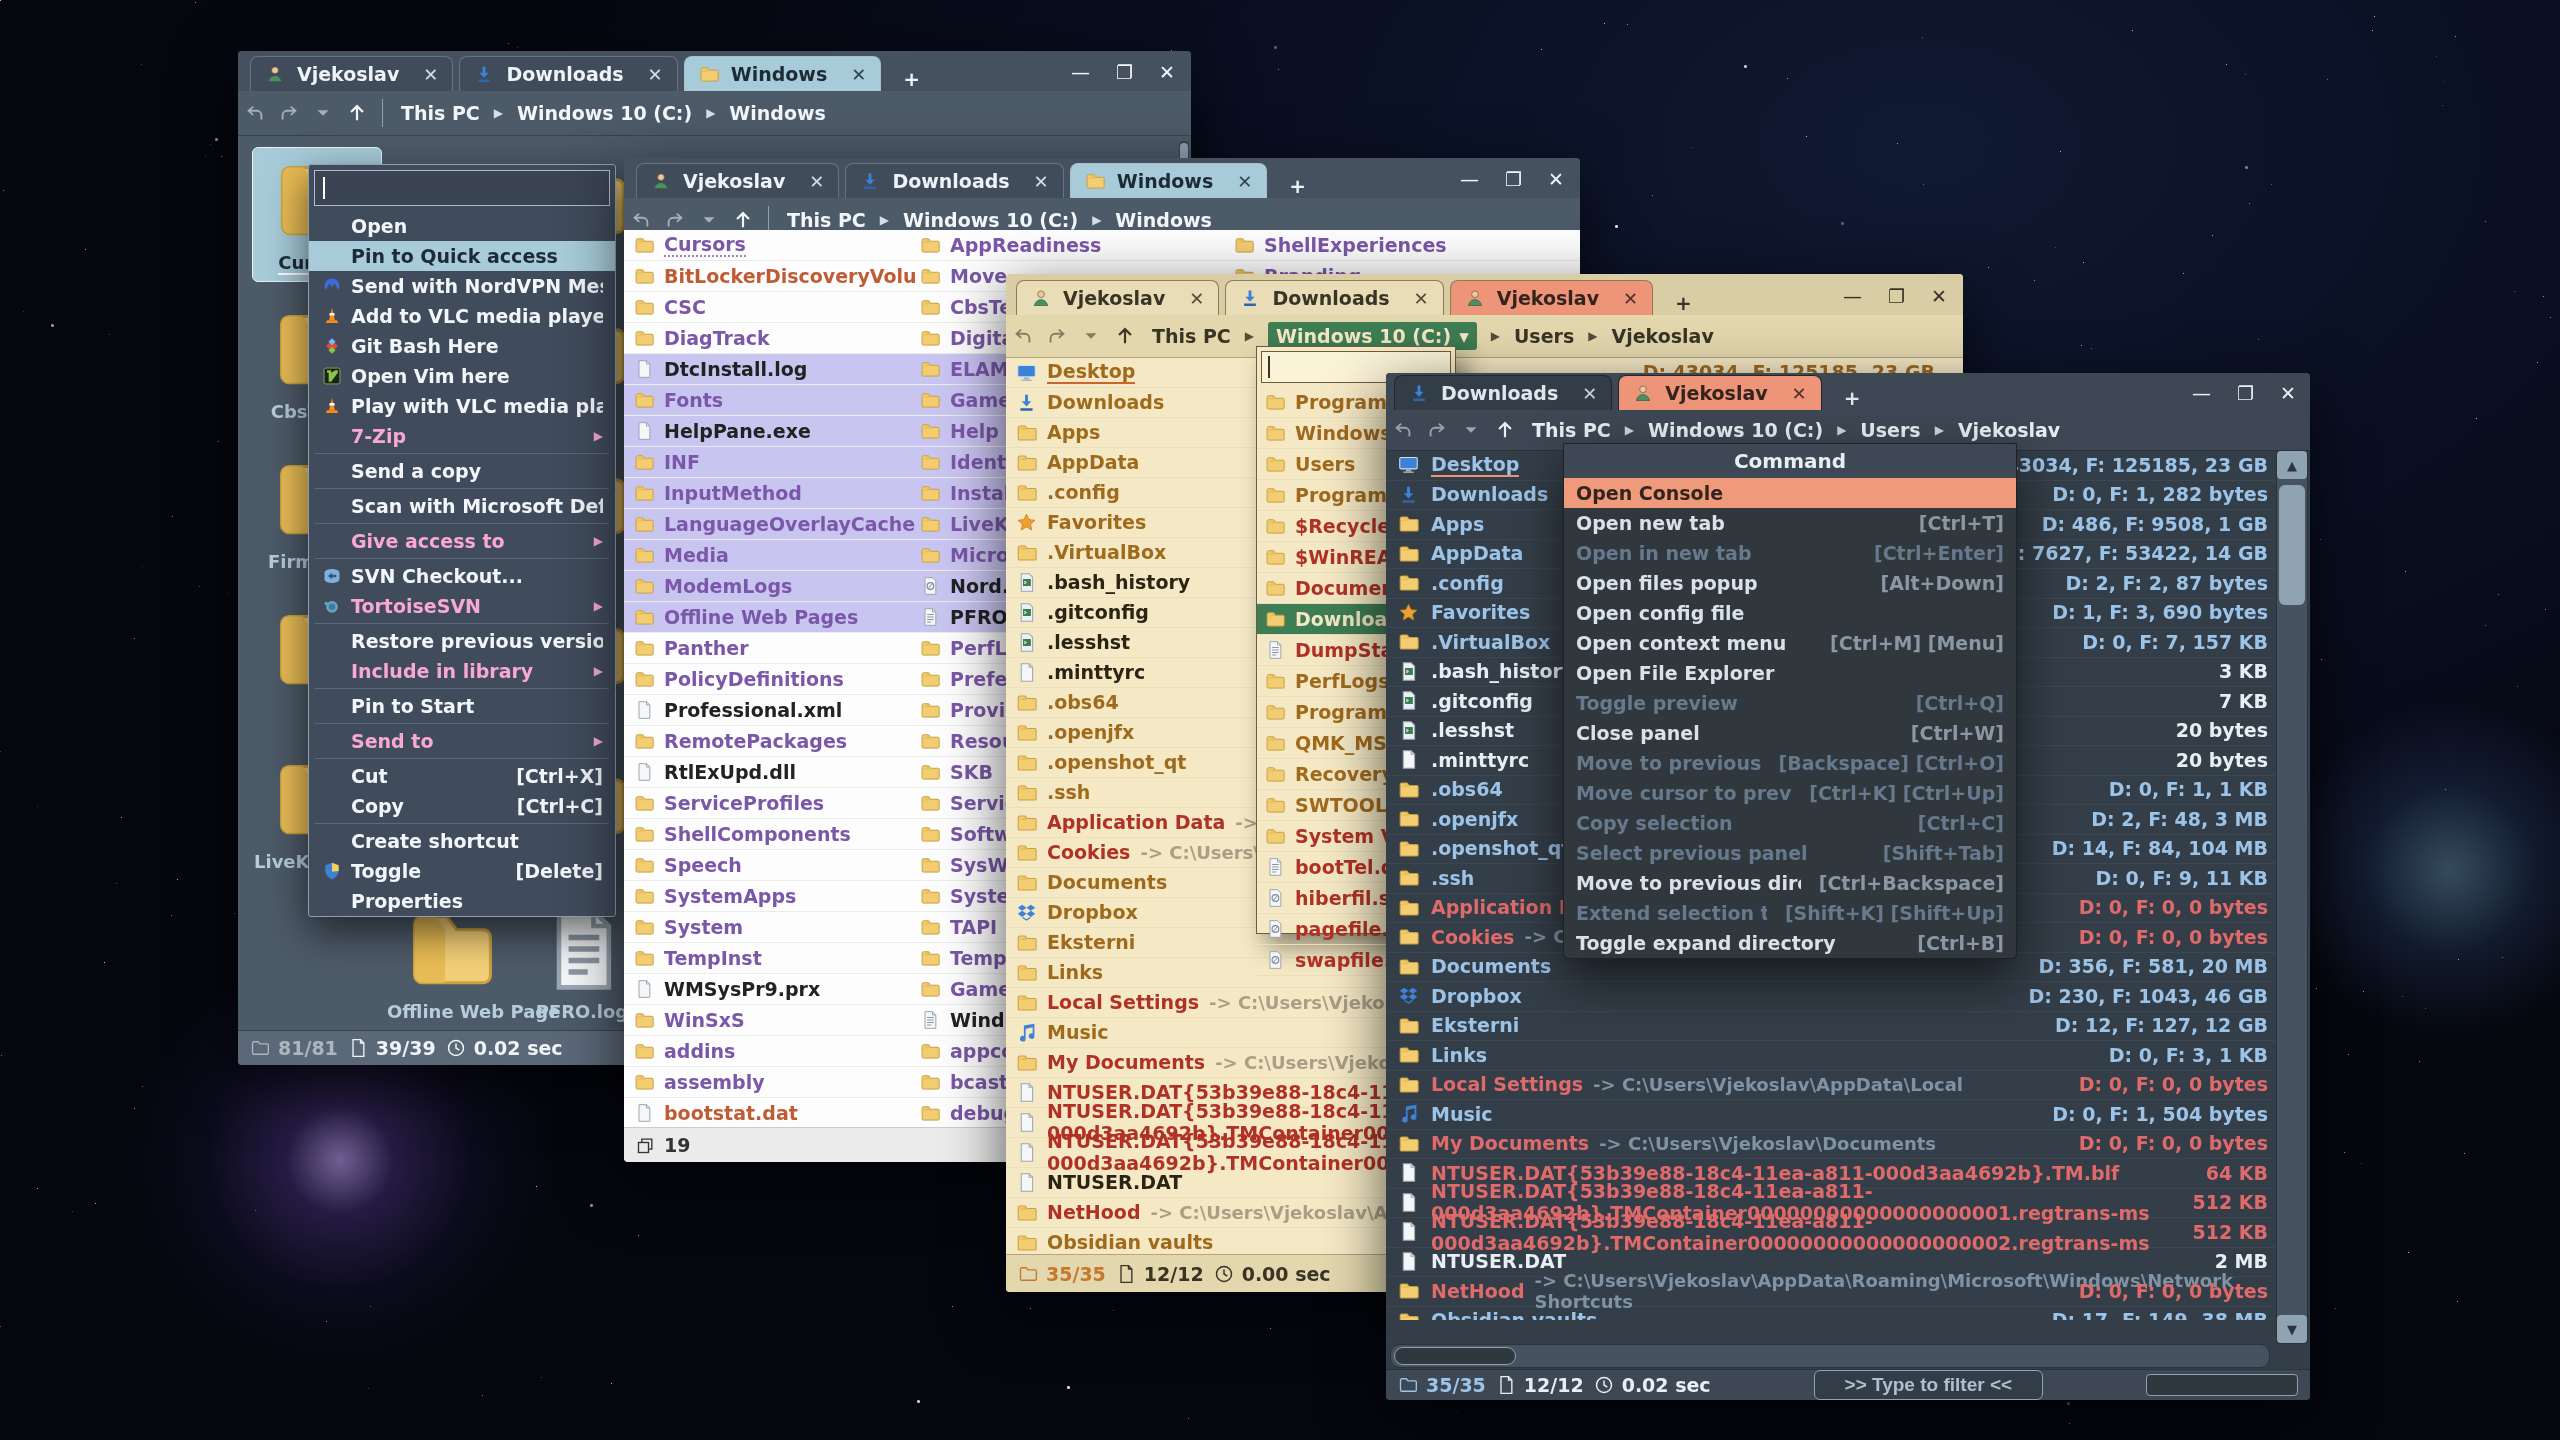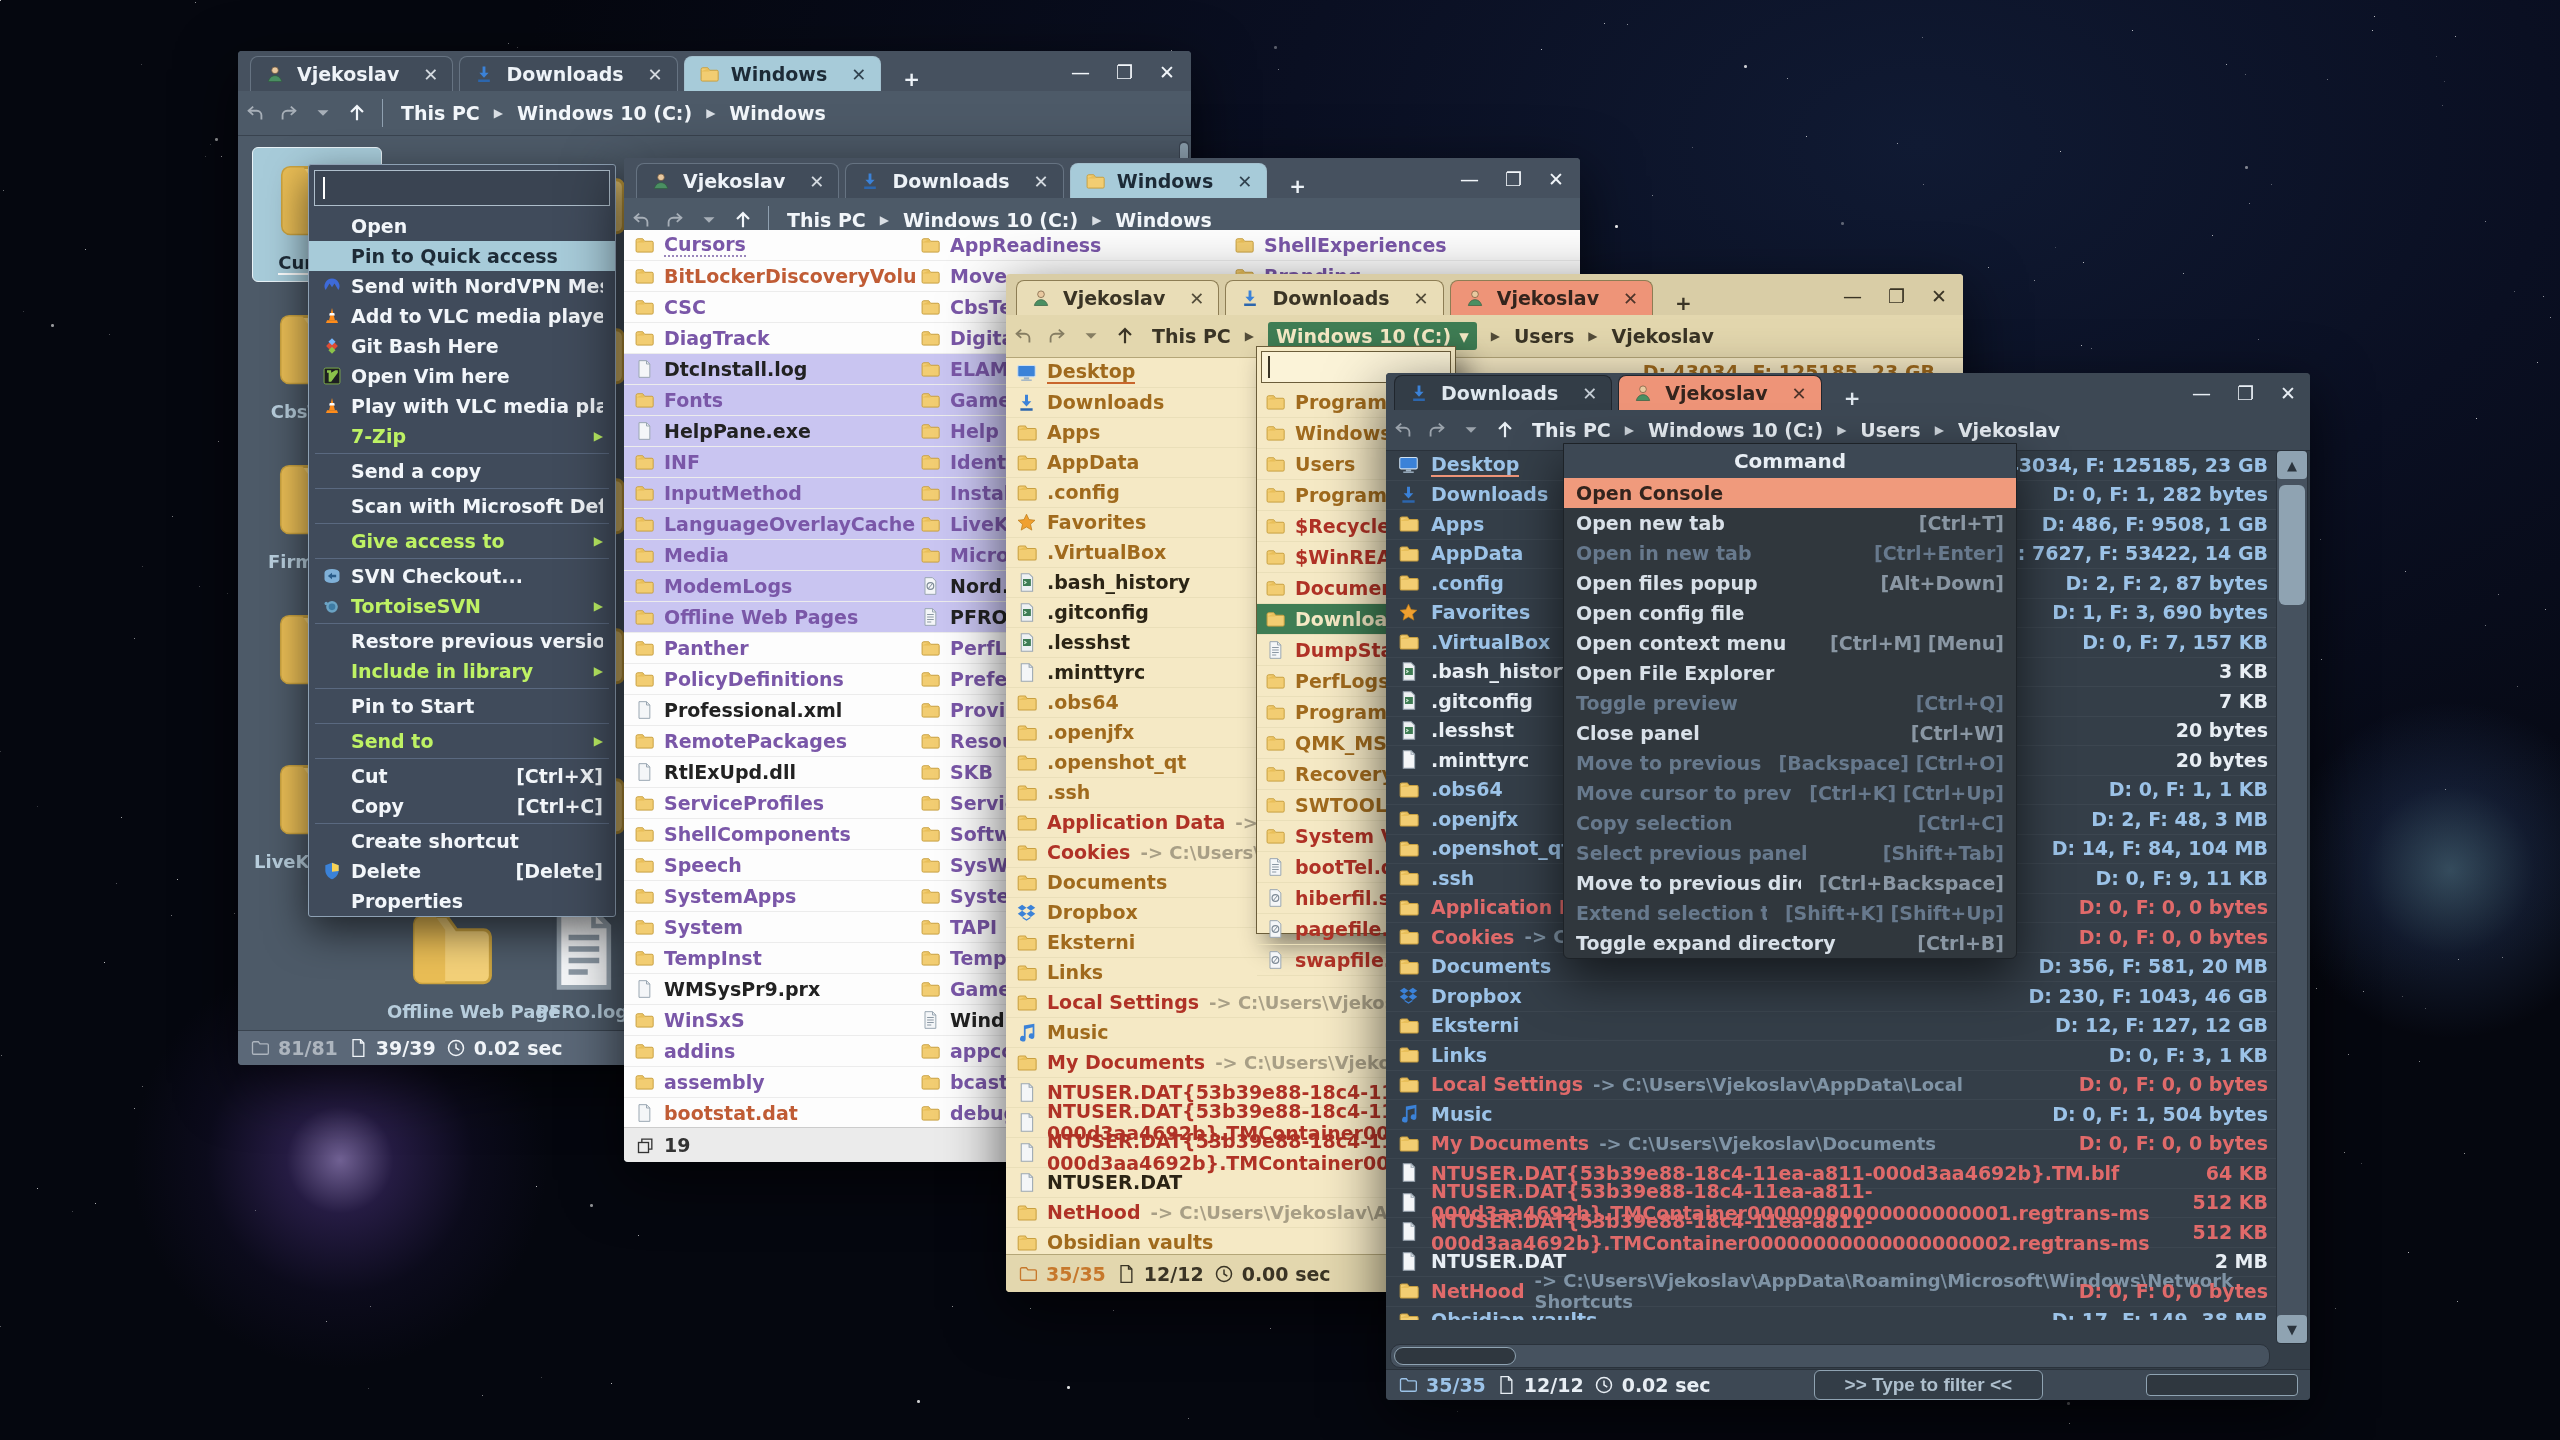--- a/index.html
+++ b/index.html
@@ -54,21 +54,21 @@
 
   
   #ctxmenu{position:absolute;left:308px;top:164px;width:306px;background:#404b5b;
     border:1px solid #8ea1b4;border-radius:3px;box-shadow:0 14px 40px rgba(0,0,0,.6);z-index:15;}
   #ctxfilter{height:34px;margin:5px;border:1px solid #aebecb;background:#3a4452;display:flex;align-items:center;padding-left:8px;}
   .mi{display:flex;align-items:center;height:30px;padding:0 12px 0 10px;color:#f2f6fa;font-size:19px;font-weight:700;white-space:nowrap;}
   .mi .mico{width:26px;margin-right:6px;text-align:center;flex:none;}
   .mi .mlab{flex:1;overflow:hidden;}
   .mi .msc{margin-left:4px;}
   .mi .sub{margin-left:12px;font-size:12px;}
-  .mi.dis{color:#bef264;}
+  .mi.dis{color:#f9a8d4;}
   .mi.hl{background:#a7cbd9;color:#1d2b37;}
   .msep{height:1px;background:#5a6980;margin:2px 6px;}
 
   
   #w2content{position:absolute;left:0;top:72px;right:0;bottom:34px;background:#fdfdfd;}
   .w2row{height:30px;border-bottom:1px solid #ececec;}
   .w2row.sel{background:#c9c5f1;}
   .w2c{position:absolute;display:flex;align-items:center;gap:10px;height:30px;white-space:nowrap;}
   .w2c.c1{left:10px;width:282px;overflow:hidden;}
   .w2c.c2{left:296px;width:310px;overflow:hidden;}
@@ -488,21 +488,21 @@
           <span class="mico ic"></span>
           <span class="mlab">Create shortcut</span>
         </div>
         <div class="mi">
           <span class="mico ic">
             <svg width="20" height="20" viewBox="0 0 24 24">
               <path d="M12 2l8 3v6c0 5-3.5 9-8 11-4.5-2-8-6-8-11V5z" fill="#3b82d8"></path>
               <path d="M12 2l8 3v6c0 .3 0 .7-.05 1L12 13V2z" fill="#f7d154"></path>
             </svg>
           </span>
-          <span class="mlab">Delete</span>
+          <span class="mlab">Toggle</span>
           <span class="msc">[Delete]</span>
         </div>
         <div class="mi">
           <span class="mico ic"></span>
           <span class="mlab">Properties</span>
         </div>
       </div>
   </div>
 
   <section class="win slate" id="win2" style="left:624px;top:158px;width:956px;height:1004px;z-index:20;">

